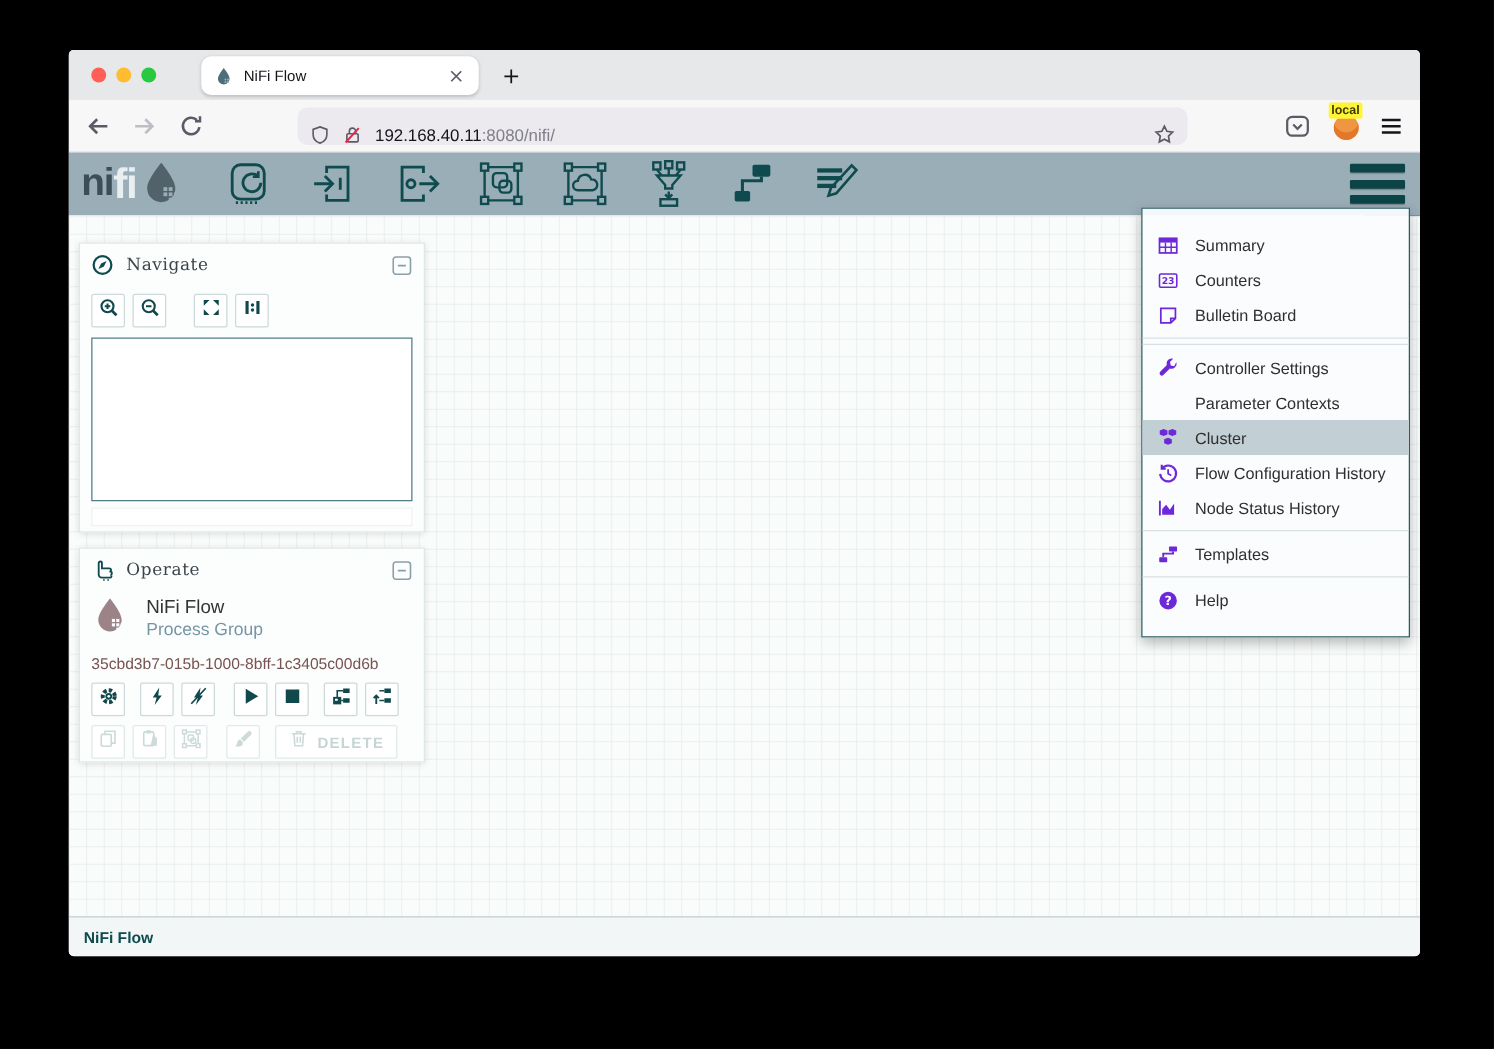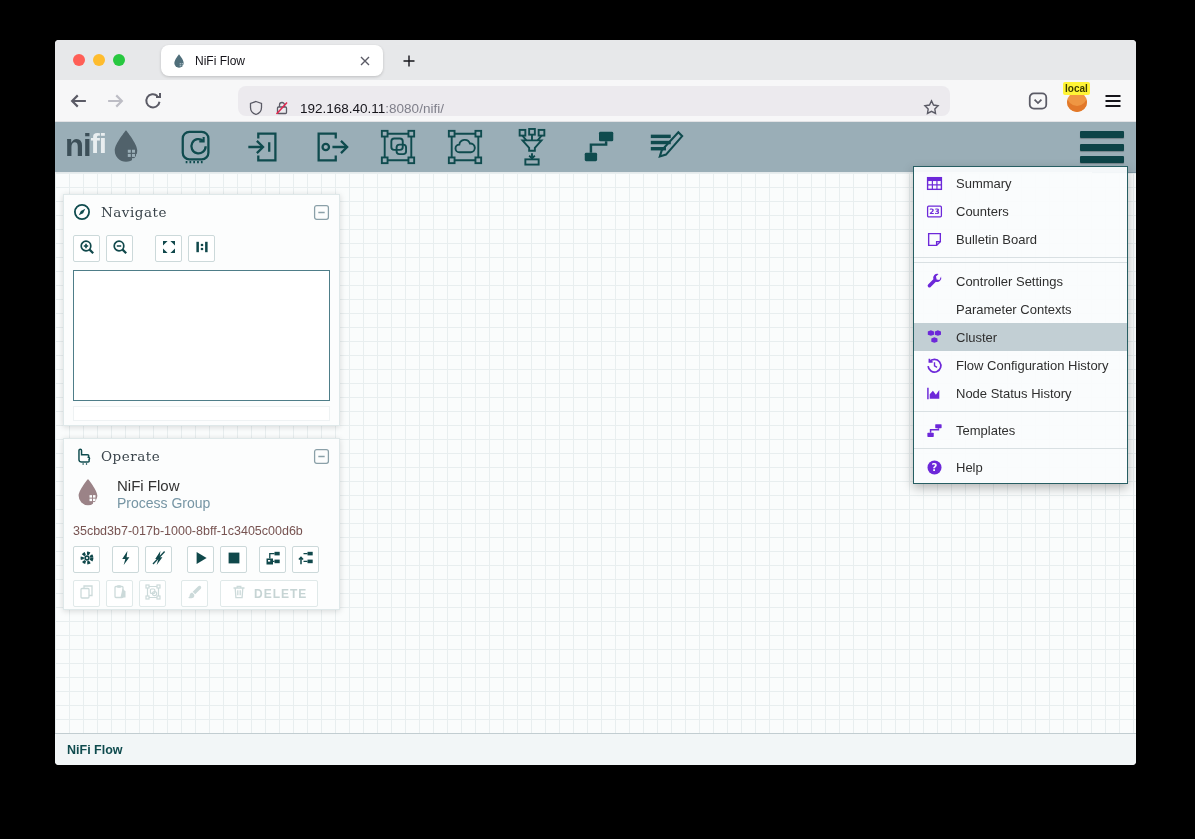--- a/index.html
+++ b/index.html
@@ -33,21 +33,21 @@
   .avatar { position:absolute; left:2px; top:4px; width:20px; height:20px; border-radius:50%; background:#ef9643;
             box-shadow:inset 0 -6px 0 #e2782a; }
   .container-badge { position:absolute; left:-2px; top:-6px; background:#fff436; color:#3e3d00; font-size:10px; font-weight:bold;
                      padding:0 2px; border-radius:2px; line-height:13px; }
   .ff-menu-btn { position:absolute; left:1048px; top:11px; width:20px; height:20px; color:#15141a; }
 
   
   .nifi-header { position:relative; height:50px; background:#9aaeb7; display:flex; align-items:center; }
   .logo { display:flex; align-items:flex-start; margin-left:10px; }
   .logo .ni { font-size:31px; font-weight:bold; letter-spacing:-1px; color:#3c4f58; }
-  .logo .fi { font-size:28px; font-weight:bold; letter-spacing:-1px; color:#e9eef0; }
+  .logo .fi { font-size:34px; font-weight:bold; letter-spacing:-1px; color:#e9eef0; }
   .logo .drop { width:36px; height:38px; color:#51626b; margin-left:2px; }
   .tb-items { display:flex; align-items:center; gap:25px; margin-left:32px; }
   .tb-item { width:42px; height:42px; color:#0f4b4e; cursor:grab; display:flex; align-items:center; justify-content:center; }
   .tb-item svg { width:38px; height:38px; }
   .nifi-burger { position:absolute; right:12px; top:9px; width:44px; height:32px; display:flex; flex-direction:column; justify-content:space-between; cursor:pointer; }
   .nifi-burger i { display:block; height:7px; background:#0c4347; border-radius:1px; box-shadow:0 1px 1px rgba(0,0,0,.25); }
 
   
   .statusbar { position:relative; height:41px; background:#e4e9eb; border-bottom:1px solid #cbd5d9;
                display:flex; align-items:center; padding-left:12px; font-size:13.5px; font-weight:bold; }
@@ -94,21 +94,21 @@
   .op-row1 .btn:nth-child(6){ margin-left:6px; }
   .op-row2 { padding-top:7px; }
   .op-row2 .btn:nth-child(4){ margin-left:9px; }
   .op-row2 .btn:nth-child(5){ margin-left:6px; }
   .btn.disabled { border-color:#e0e9e9; color:#ccdada; cursor:default; }
   .btn.delete { width:auto; padding:0 10px; }
   .btn.delete .dl { font-size:12px; font-weight:bold; letter-spacing:1px; margin-left:7px; color:#c6d4d4; }
 
   
   .gmenu { position:absolute; left:858px; top:126px; width:215px; background:rgba(250,252,253,.94);
-           border:1px solid #275e63; box-shadow:0 4px 10px rgba(0,0,0,.28); padding:2px 0; z-index:50; }
+           border:1px solid #275e63; box-shadow:0 4px 10px rgba(0,0,0,.28); padding:15px 0; z-index:50; }
   .menu-item { height:28px; display:flex; align-items:center; padding:0 12px; cursor:pointer; }
   .menu-item .m-ic { width:17px; height:17px; color:#6d28d9; margin-right:13px; flex:none; }
   .menu-item .m-label { font-size:13px; color:#2f2f2f; white-space:nowrap; }
   .menu-item.selected { background:#c2cfd4; }
   .menu-sep { height:1px; background:#d9e0e3; margin:4px 0; }
 </style>
 </head>
 <body>
 
 <div class="stage">
@@ -528,21 +528,21 @@
                   <rect x="18.8" y="17.3" width="1.6" height="2"></rect>
                   <rect x="16" y="20.1" width="2" height="1.6"></rect>
                 </g>
               </svg>
           </span>
           <div class="op-meta">
             <div class="op-name">NiFi Flow</div>
             <div class="op-type">Process Group</div>
           </div>
         </div>
-        <div class="op-id">35cbd3b7-017b-1000-8bff-1c3405c00d6b</div>
+        <div class="op-id">35cbd3b7-015b-1000-8bff-1c3405c00d6b</div>
         <div class="op-row op-row1" id="op-row1">
             <div class="btn">
               <span><svg viewBox="0 0 16 16">
                   <circle cx="8" cy="8" r="4.8" fill="none" stroke="currentColor" stroke-width="3.2" stroke-dasharray="2.7 1.7"></circle>
                   <circle cx="8" cy="8" r="2.7" fill="currentColor"></circle>
                   <circle cx="8" cy="8" r="1.1" fill="#fff"></circle>
                 </svg></span>
             </div>
             <div class="btn">
               <span><svg viewBox="0 0 16 16" fill="currentColor">

